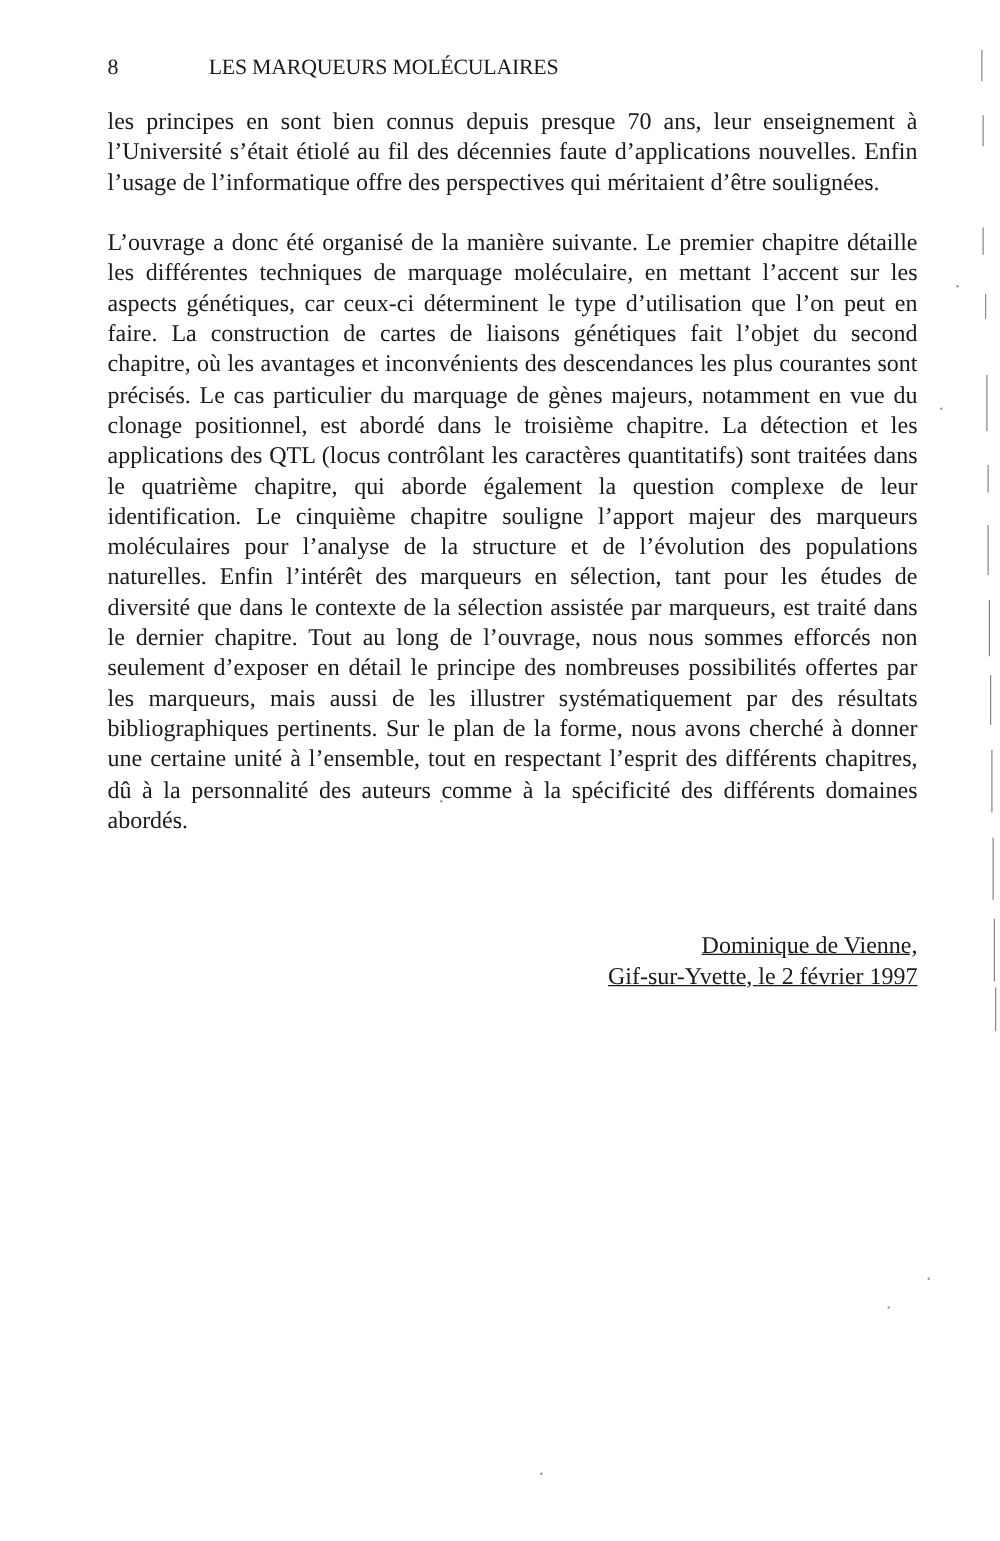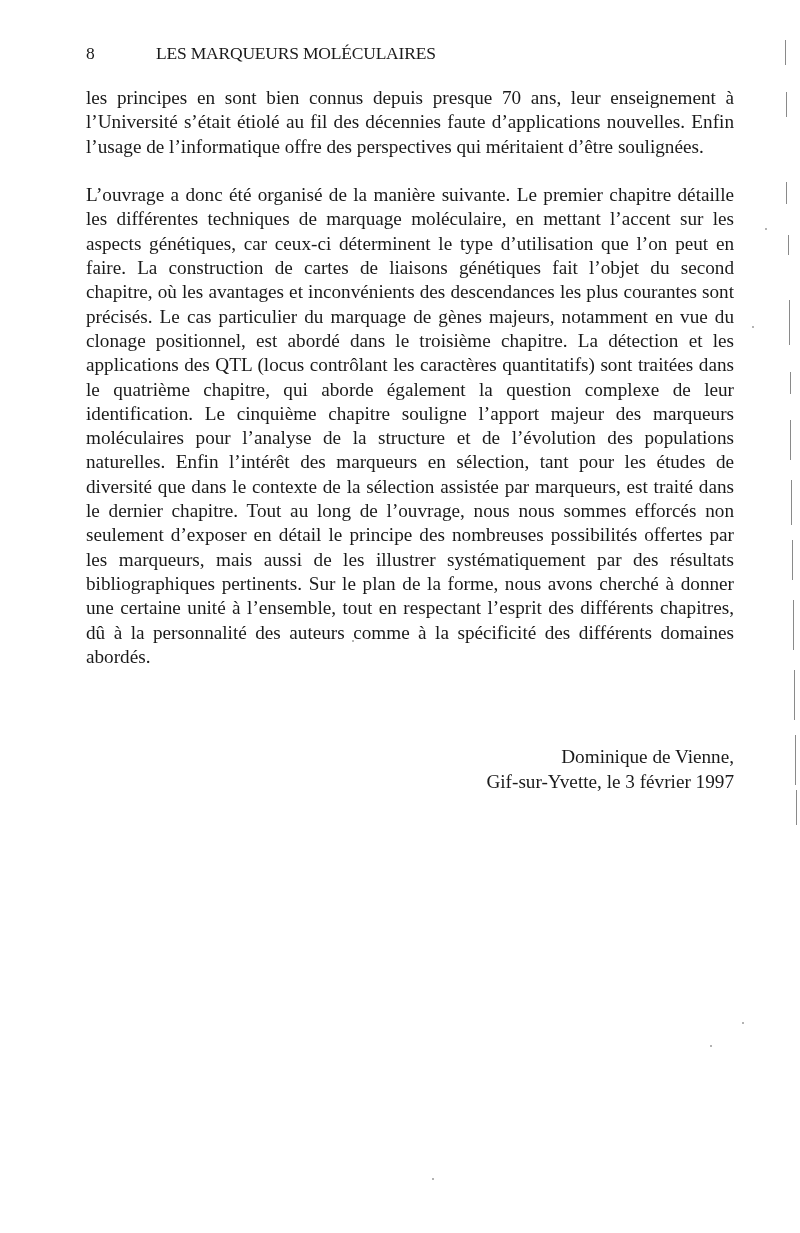--- a/index.html
+++ b/index.html
@@ -24,21 +24,21 @@
       line-height: 26px;
       white-space: nowrap;
     }
     .page-number {
       position: absolute;
       left: 0;
       top: 0;
     }
     .running-title {
       position: absolute;
-      left: 70px;
+      left: 81px;
       top: 0;
       letter-spacing: -0.2px;
     }
     .body-text {
       position: absolute;
       left: 86px;
       top: 86px;
       width: 648px;
       font-size: 19.2px;
       line-height: 24.3px;
@@ -50,21 +50,21 @@
       text-align: justify;
     }
     .signature {
       position: absolute;
       right: 66px;
       top: 745px;
       text-align: right;
       font-size: 19.2px;
       line-height: 24.5px;
     }
-    .signature div { white-space: nowrap; }
+    .signature div { white-space: nowrap; text-decoration: underline; }
     .scan-edge {
       position: absolute;
       width: 1px;
       background: #8a8a8a;
     }
     .scan-dot {
       position: absolute;
       width: 2px;
       height: 2px;
       background: #9a9a9a;
@@ -79,21 +79,21 @@
   <span class="running-title">LES MARQUEURS MOLÉCULAIRES</span>
 </div>
 
 <div class="body-text">
   <p>les principes en sont bien connus depuis presque 70 ans, leur enseignement à l’Université s’était étiolé au fil des décennies faute d’applications nouvelles. Enfin l’usage de l’informatique offre des perspectives qui méritaient d’être soulignées.</p>
   <p>L’ouvrage a donc été organisé de la manière suivante. Le premier chapitre détaille les différentes techniques de marquage moléculaire, en mettant l’accent sur les aspects génétiques, car ceux-ci déterminent le type d’utilisation que l’on peut en faire. La construction de cartes de liaisons génétiques fait l’objet du second chapitre, où les avantages et inconvénients des descendances les plus courantes sont précisés. Le cas particulier du marquage de gènes majeurs, notamment en vue du clonage positionnel, est abordé dans le troisième chapitre. La détection et les applications des QTL (locus contrôlant les caractères quan­titatifs) sont traitées dans le quatrième chapitre, qui aborde également la ques­tion complexe de leur identification. Le cinquième chapitre souligne l’apport majeur des marqueurs moléculaires pour l’analyse de la structure et de l’évolu­tion des populations naturelles. Enfin l’intérêt des marqueurs en sélection, tant pour les études de diversité que dans le contexte de la sélection assistée par mar­queurs, est traité dans le dernier chapitre. Tout au long de l’ouvrage, nous nous sommes efforcés non seulement d’exposer en détail le principe des nombreuses possibilités offertes par les marqueurs, mais aussi de les illustrer systématique­ment par des résultats bibliographiques pertinents. Sur le plan de la forme, nous avons cherché à donner une certaine unité à l’ensemble, tout en respectant l’es­prit des différents chapitres, dû à la personnalité des auteurs comme à la spéci­ficité des différents domaines abordés.</p>
 </div>
 
 <div class="signature">
   <div>Dominique de Vienne,</div>
-  <div>Gif-sur-Yvette, le 3 février 1997</div>
+  <div>Gif-sur-Yvette, le 2 février 1997</div>
 </div>
 
 <div>
   <div class="scan-edge" style="left:785px; top:40px; height:25px;"></div>
   <div class="scan-edge" style="left:786px; top:92px; height:25px;"></div>
   <div class="scan-edge" style="left:786px; top:182px; height:22px;"></div>
   <div class="scan-edge" style="left:788px; top:235px; height:20px;"></div>
   <div class="scan-edge" style="left:789px; top:300px; height:45px;"></div>
   <div class="scan-edge" style="left:790px; top:372px; height:22px;"></div>
   <div class="scan-edge" style="left:790px; top:420px; height:40px;"></div>

